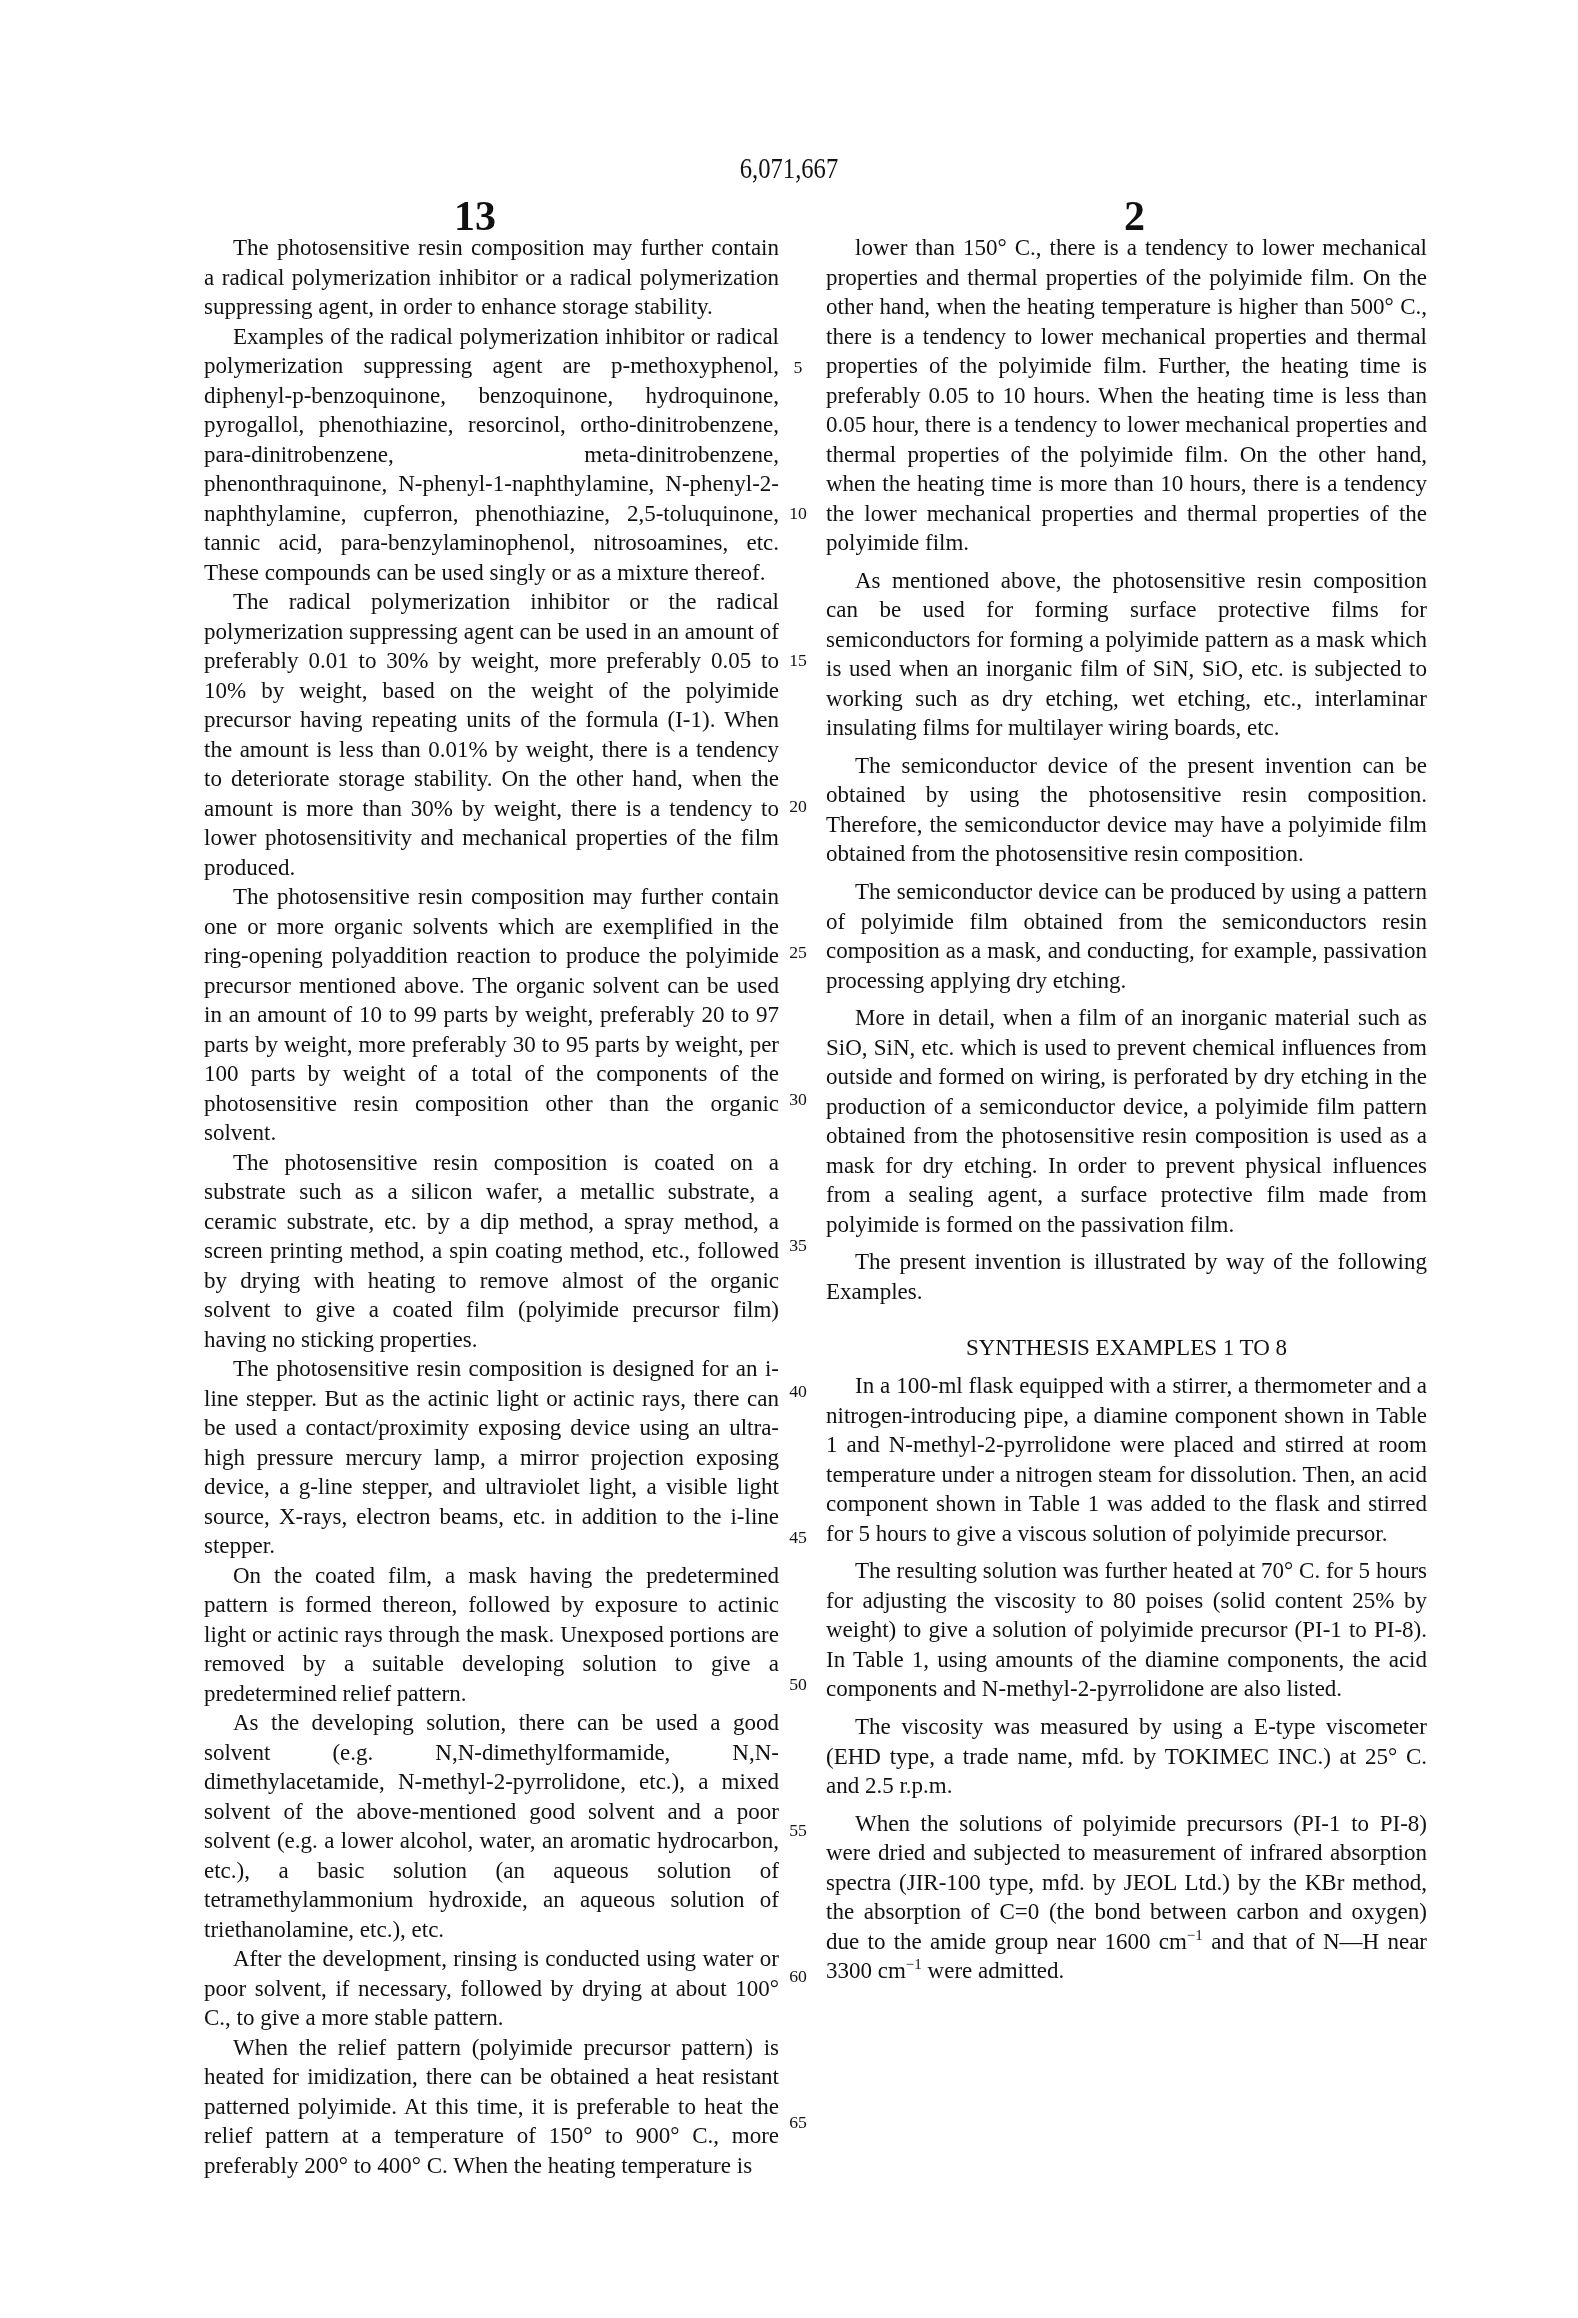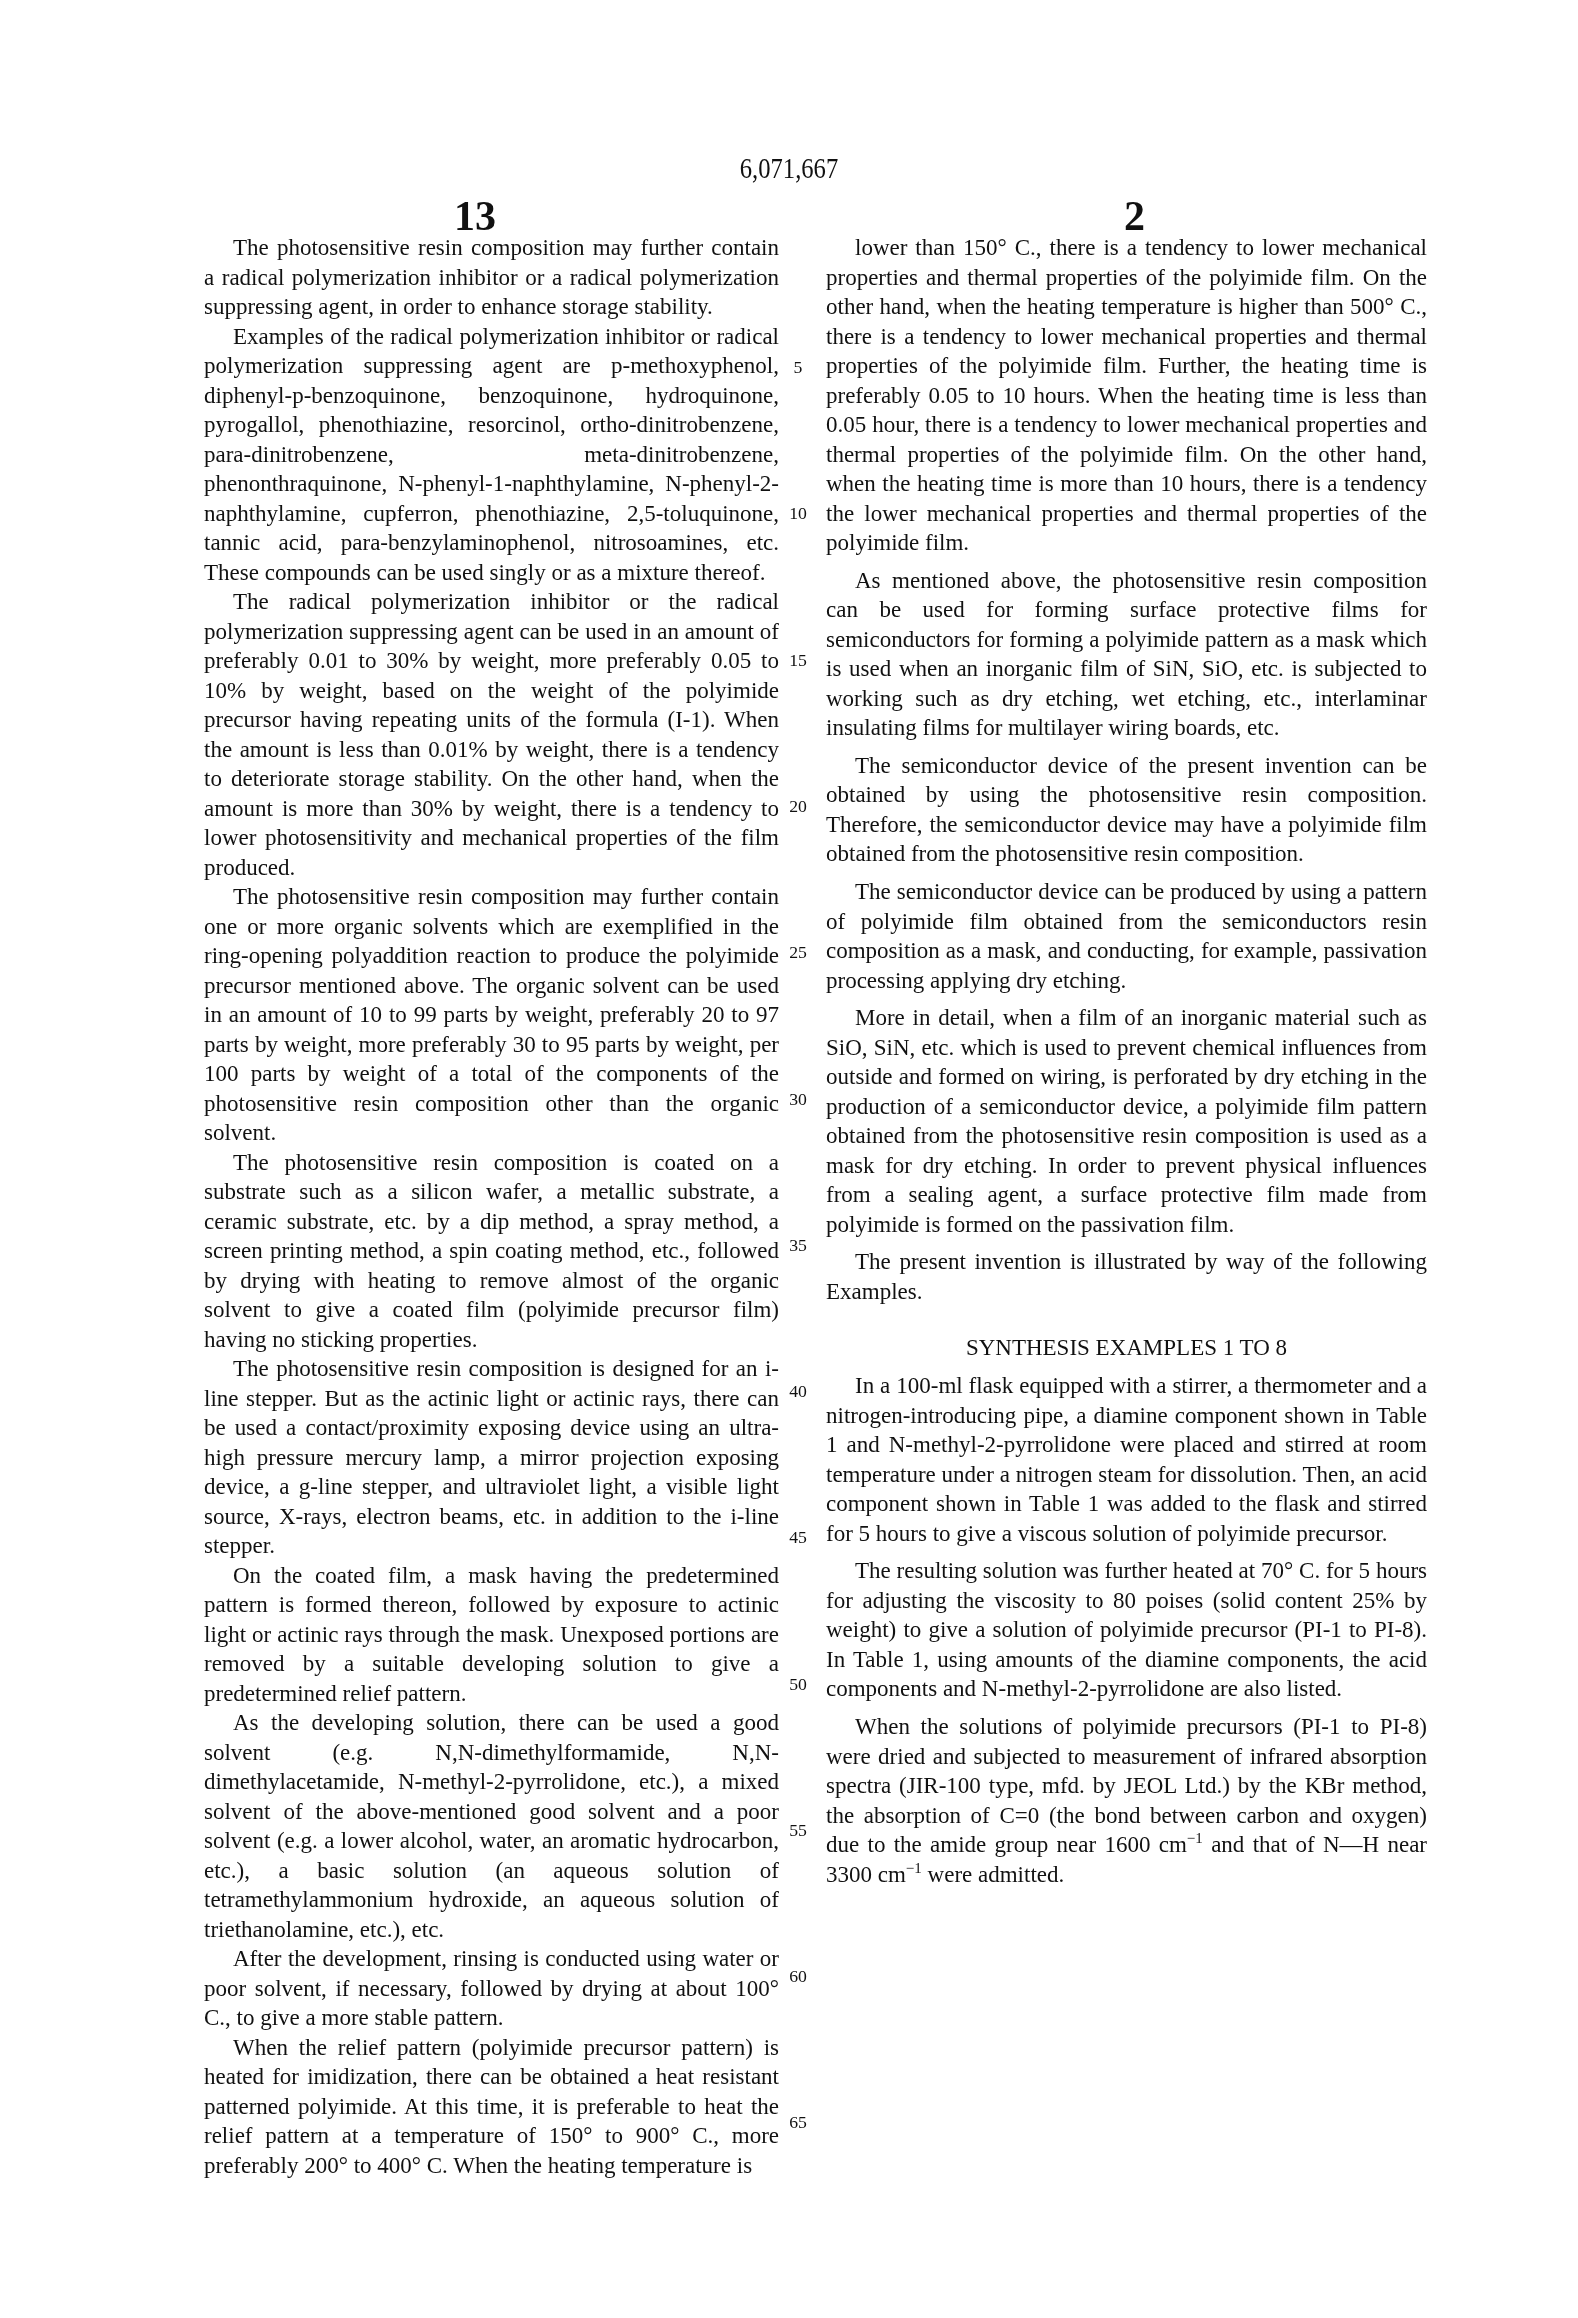--- a/index.html
+++ b/index.html
@@ -59,15 +59,16 @@
 <div class="col right">
   <p>lower than 150° C., there is a tendency to lower mechanical properties and thermal properties of the polyimide film. On the other hand, when the heating temperature is higher than 500° C., there is a tendency to lower mechanical properties and thermal properties of the polyimide film. Further, the heating time is preferably 0.05 to 10 hours. When the heating time is less than 0.05 hour, there is a tendency to lower mechanical properties and thermal properties of the polyimide film. On the other hand, when the heating time is more than 10 hours, there is a tendency the lower mechanical properties and thermal properties of the polyimide film.</p>
   <p>As mentioned above, the photosensitive resin composition can be used for forming surface protective films for semiconductors for forming a polyimide pattern as a mask which is used when an inorganic film of SiN, SiO, etc. is subjected to working such as dry etching, wet etching, etc., interlaminar insulating films for multilayer wiring boards, etc.</p>
   <p>The semiconductor device of the present invention can be obtained by using the photosensitive resin composition. Therefore, the semiconductor device may have a polyimide film obtained from the photosensitive resin composition.</p>
   <p>The semiconductor device can be produced by using a pattern of polyimide film obtained from the semiconductors resin composition as a mask, and conducting, for example, passivation processing applying dry etching.</p>
   <p>More in detail, when a film of an inorganic material such as SiO, SiN, etc. which is used to prevent chemical influences from outside and formed on wiring, is perforated by dry etching in the production of a semiconductor device, a polyimide film pattern obtained from the photosensitive resin composition is used as a mask for dry etching. In order to prevent physical influences from a sealing agent, a surface protective film made from polyimide is formed on the passivation film.</p>
   <p>The present invention is illustrated by way of the following Examples.</p>
   <p class="heading">SYNTHESIS EXAMPLES 1 TO 8</p>
   <p>In a 100-ml flask equipped with a stirrer, a thermometer and a nitrogen-introducing pipe, a diamine component shown in Table 1 and N-methyl-2-pyrrolidone were placed and stirred at room temperature under a nitrogen steam for dissolution. Then, an acid component shown in Table 1 was added to the flask and stirred for 5 hours to give a viscous solution of polyimide precursor.</p>
   <p>The resulting solution was further heated at 70° C. for 5 hours for adjusting the viscosity to 80 poises (solid content 25% by weight) to give a solution of polyimide precursor (PI-1 to PI-8). In Table 1, using amounts of the diamine components, the acid components and N-methyl-2-pyrrolidone are also listed.</p>
+  <p>The viscosity was measured by using a E-type viscometer (EHD type, a trade name, mfd. by TOKIMEC INC.) at 25° C. and 2.5 r.p.m.</p>
   <p><span>When the solutions of polyimide precursors (PI-1 to PI-8) were dried and subjected to measurement of infrared absorption spectra (JIR-100 type, mfd. by JEOL Ltd.) by the KBr method, the absorption of C=0 (the bond between carbon and oxygen) due to the amide group near 1600 cm</span><sup>−1</sup><span> and that of N—H near 3300 cm</span><sup>−1</sup><span> were admitted.</span></p>
 </div>
 
 
 </body></html>

